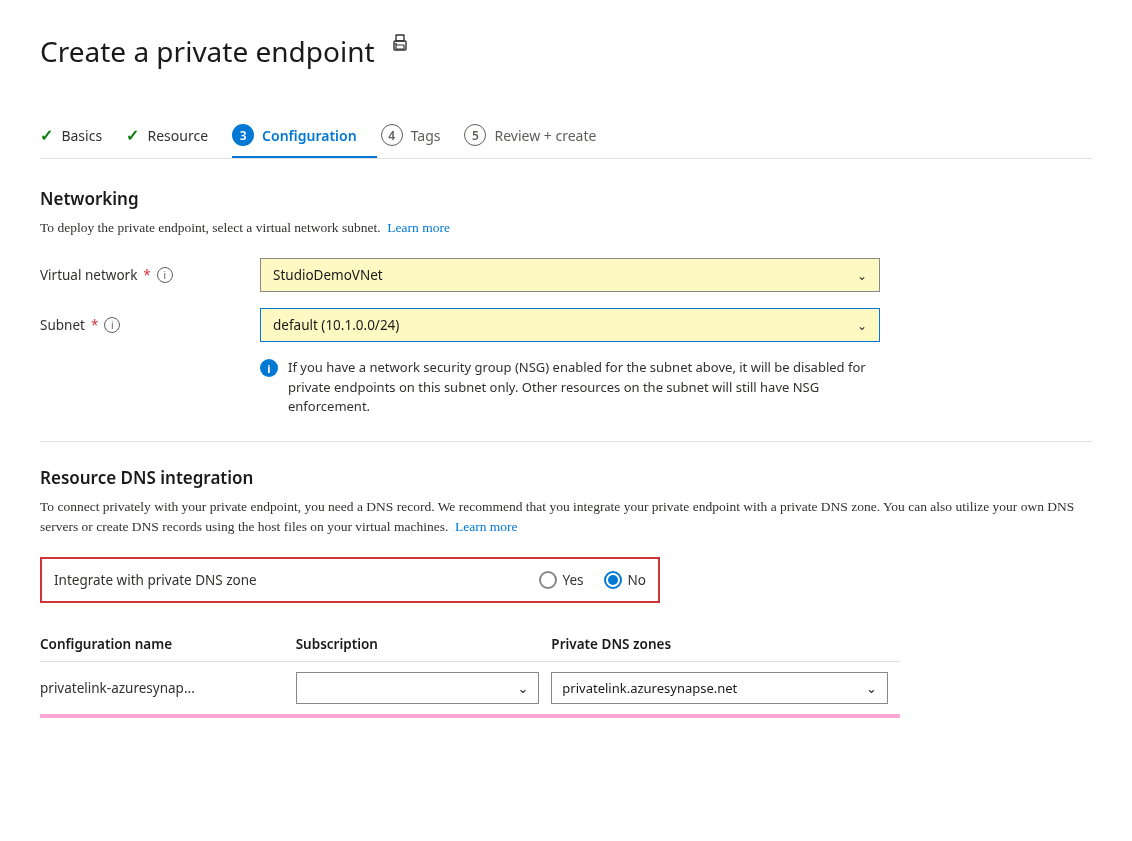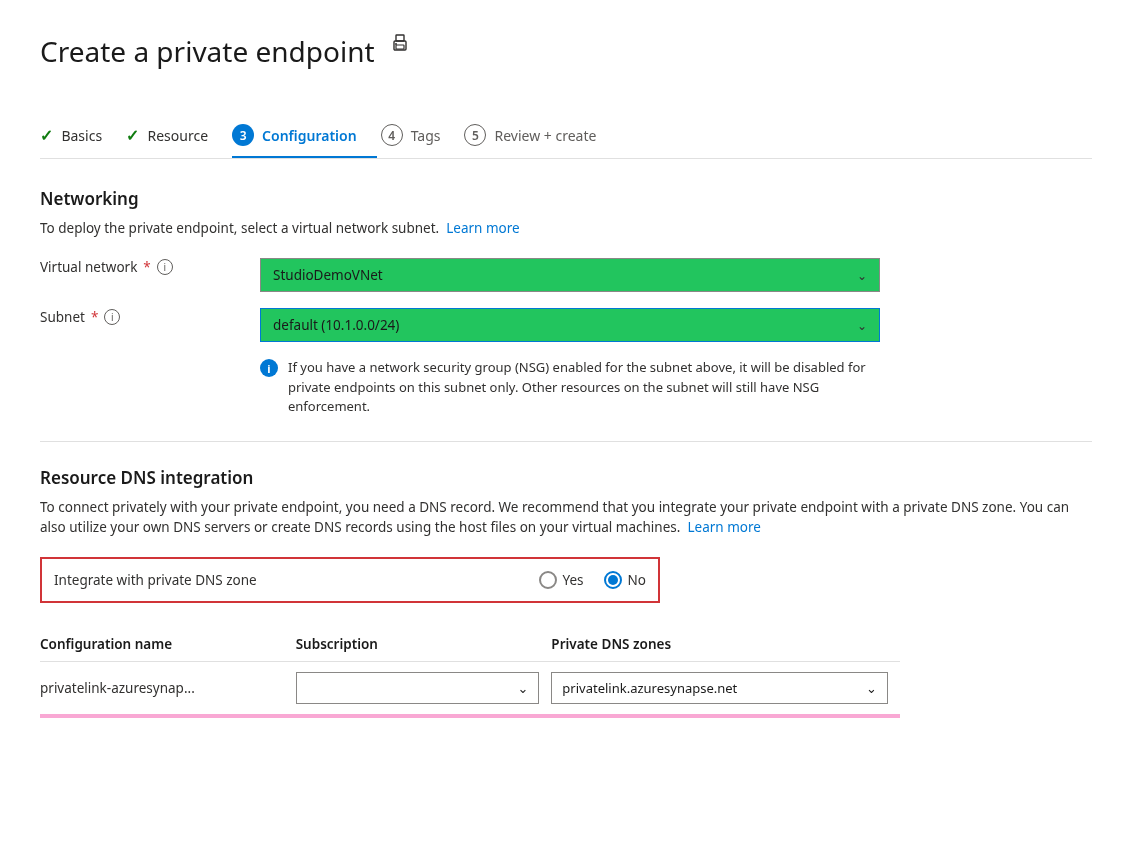--- a/index.html
+++ b/index.html
@@ -96,32 +96,33 @@
       font-weight: 600;
       margin-bottom: 8px;
       color: #1a1a1a;
     }
 
     .section-desc {
       font-size: 13.5px;
       color: #323130;
       margin-bottom: 20px;
       line-height: 1.5;
+      font-family: Liberation Serif, serif;
     }
 
     .learn-more-link {
       color: #0078d4;
       text-decoration: none;
       cursor: pointer;
     }
 
     
     .form-row {
       display: flex;
-      align-items: flex-start;
+      align-items: center;
       margin-bottom: 16px;
       gap: 0;
     }
 
     .form-label {
       width: 220px;
       font-size: 13.5px;
       color: #323130;
       display: flex;
       align-items: center;
@@ -148,21 +149,21 @@
     }
 
     .form-control {
       flex: 1;
       max-width: 620px;
     }
 
     .select-box {
       width: 100%;
       border: 1px solid #8a8886;
-      background: #22c55e;
+      background: #fef9c3;
       padding: 6px 12px;
       font-size: 13.5px;
       color: #1a1a1a;
       display: flex;
       align-items: center;
       justify-content: space-between;
       cursor: pointer;
       height: 34px;
     }
 

